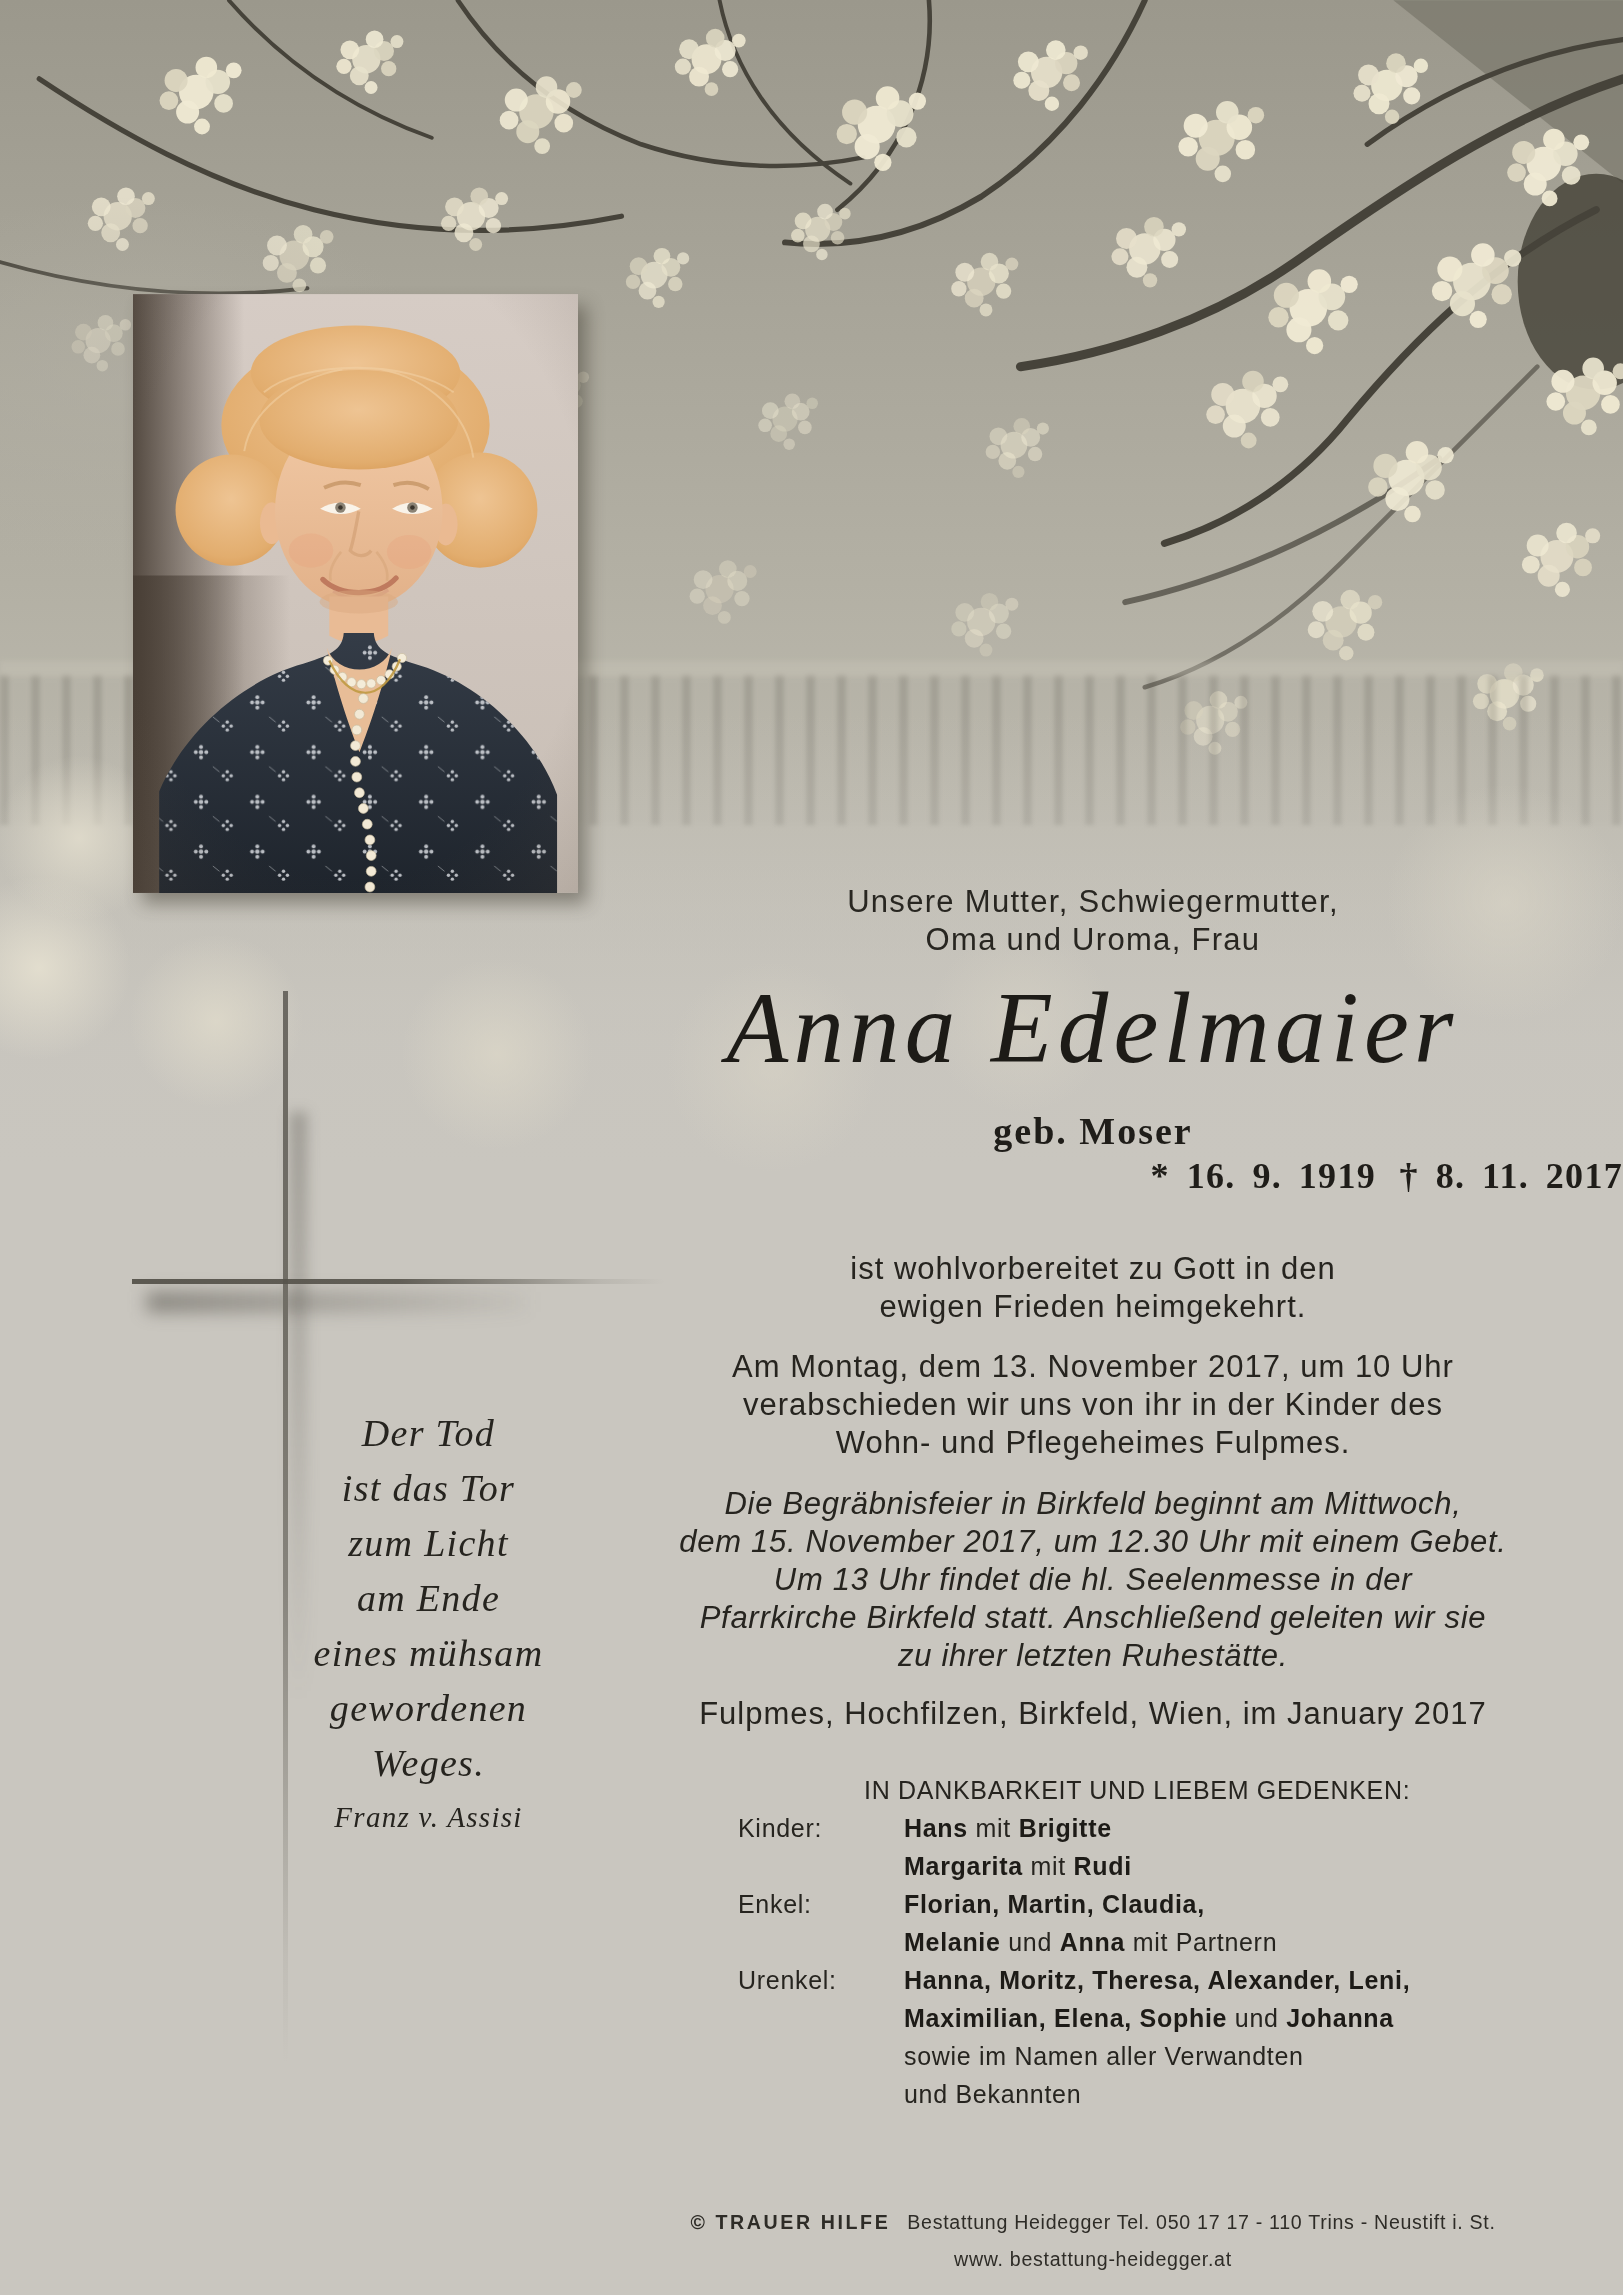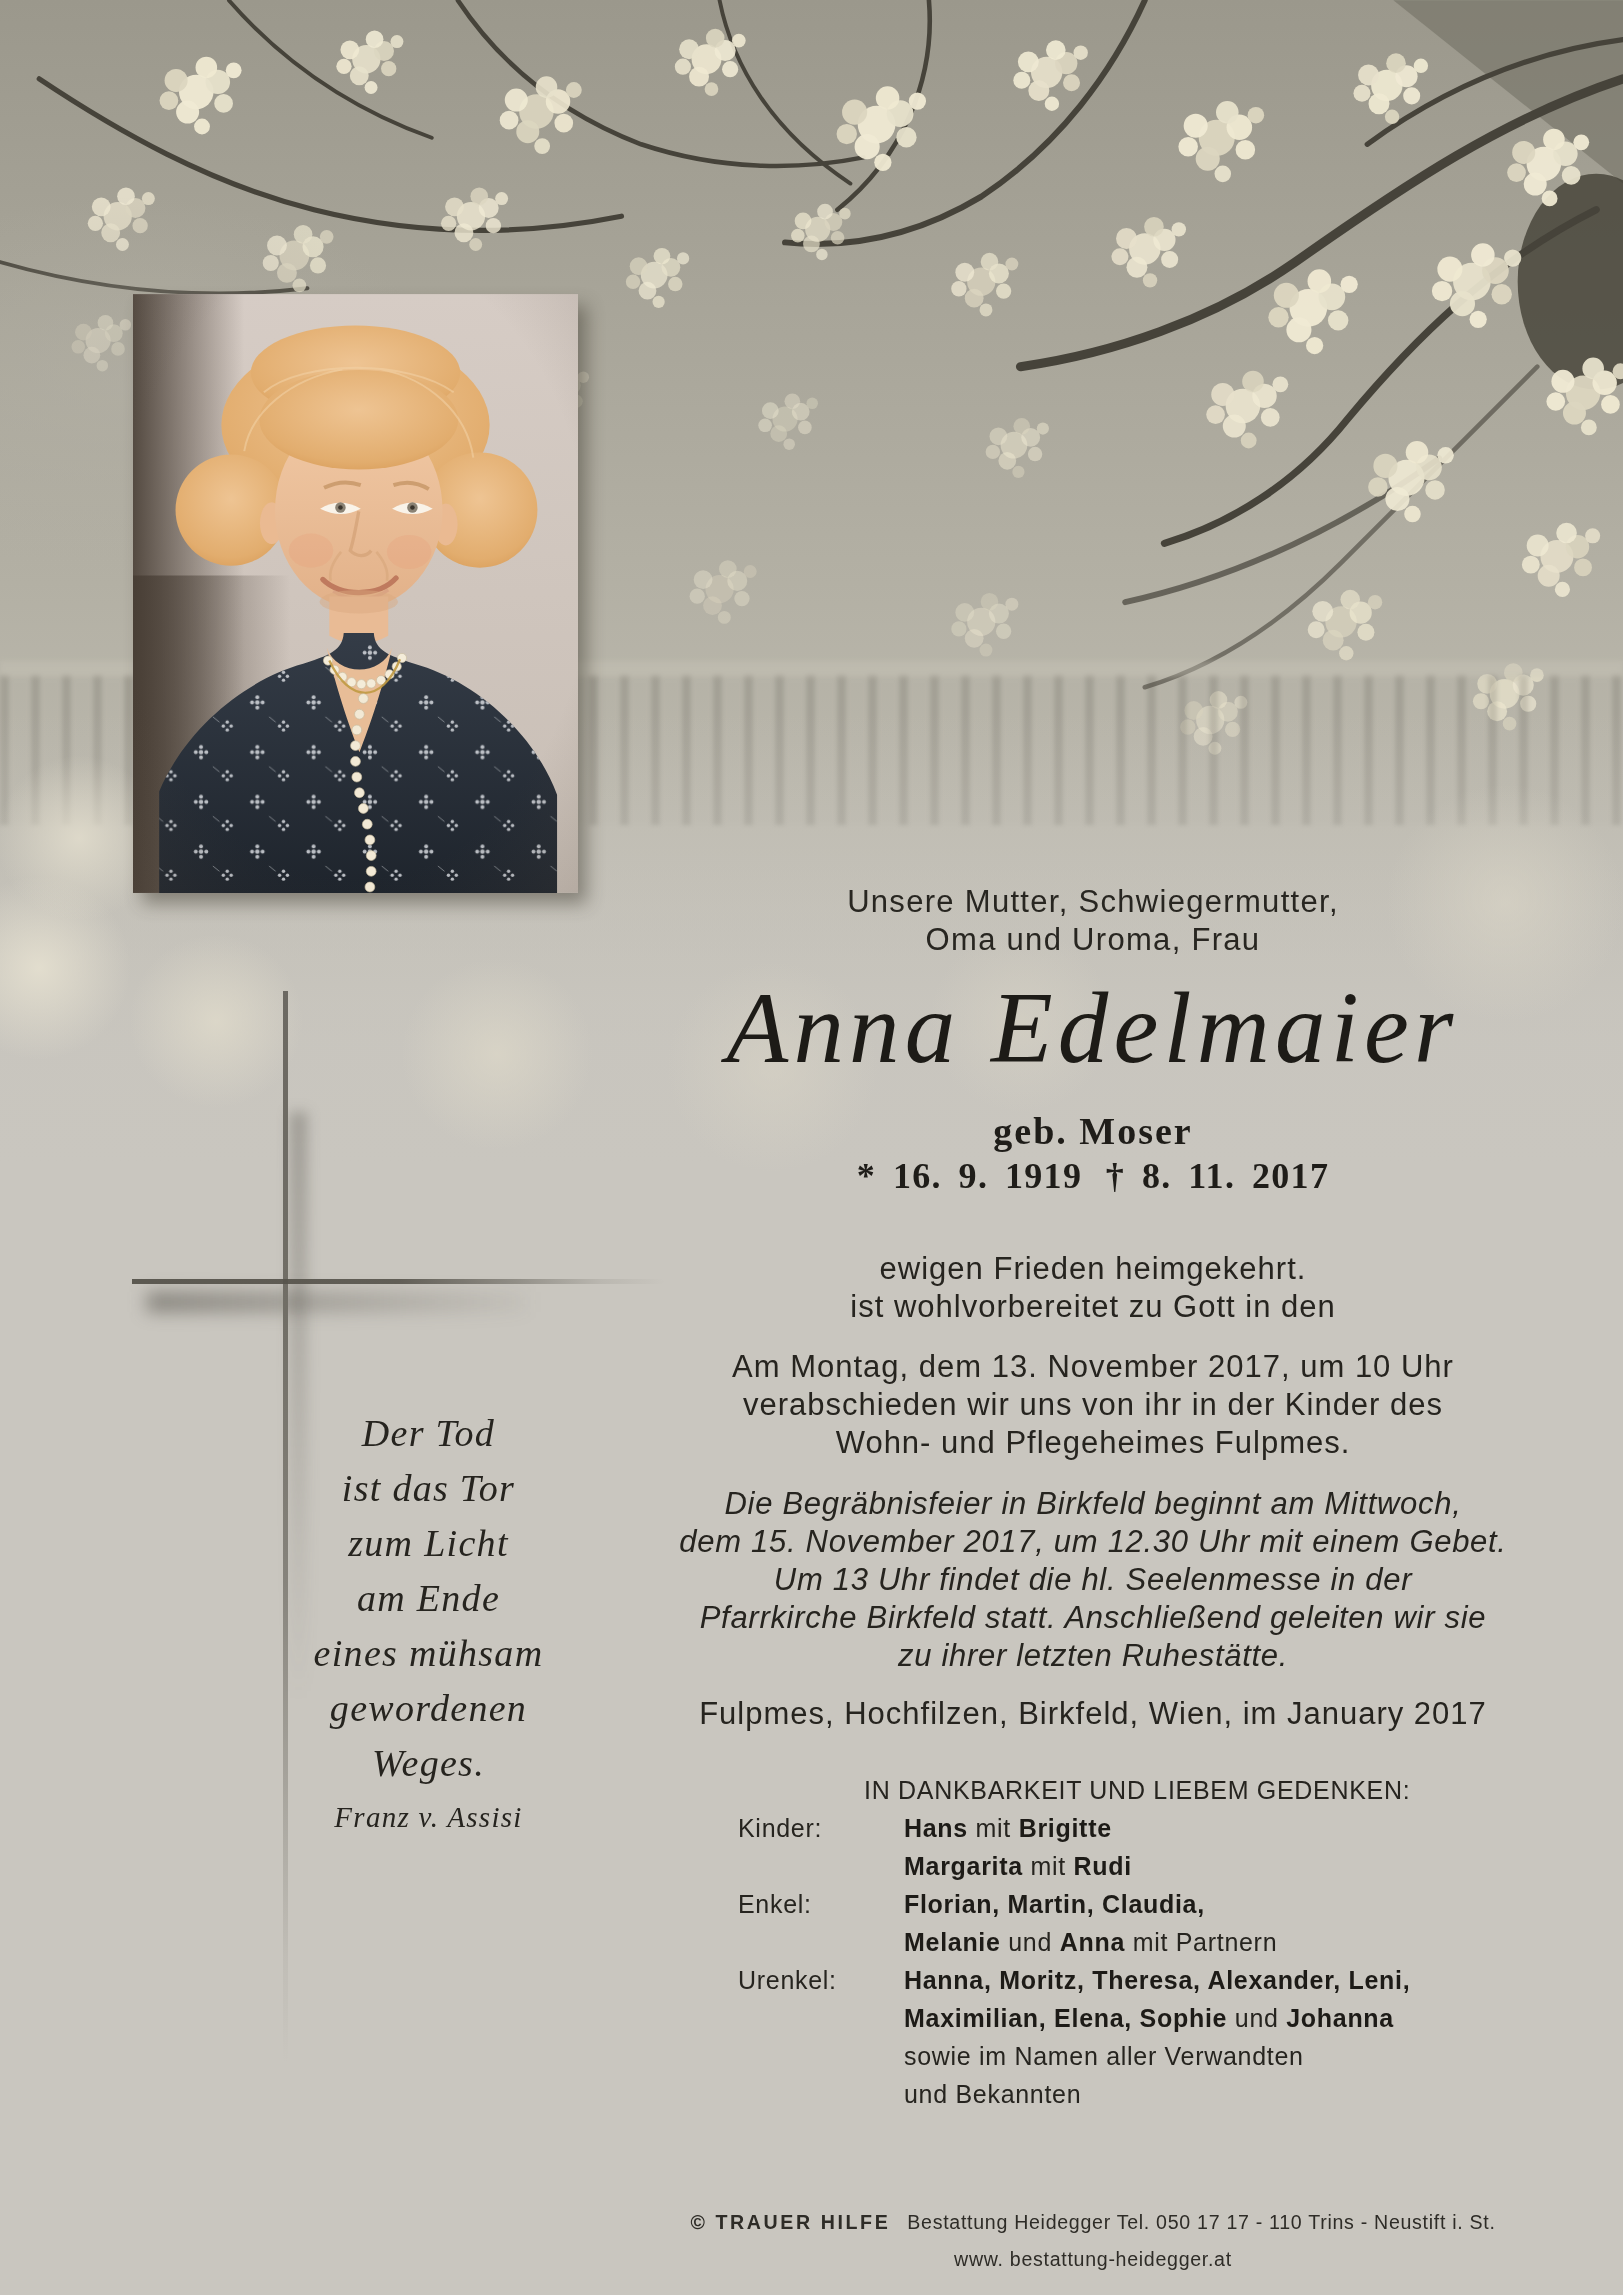--- a/index.html
+++ b/index.html
@@ -50,21 +50,21 @@
 
   
   .header-lines{position:absolute;left:563px;top:883px;width:1060px;text-align:center;
     font-size:31px;line-height:38px;letter-spacing:1.3px;color:#282621;}
   .name{position:absolute;left:458px;top:963px;width:1269px;text-align:center;
     font-family:"Liberation Serif","DejaVu Serif",serif;font-style:italic;
     font-size:101px;line-height:131px;letter-spacing:5.2px;color:#1d1b17;}
   .maiden{position:absolute;left:563px;top:1110px;width:1060px;text-align:center;
     font-family:"Liberation Serif","DejaVu Serif",serif;font-weight:bold;
     font-size:38px;line-height:43px;letter-spacing:2px;color:#1f1d19;}
-  .dates{position:absolute;left:563px;top:1155px;width:1060px;text-align:center;
+  .dates{position:absolute;left:563px;top:1155px;width:1060px;text-align:right;
     font-family:"Liberation Serif","DejaVu Serif",serif;font-weight:bold;
     font-size:36px;line-height:42px;letter-spacing:1.3px;word-spacing:6.5px;color:#1f1d19;}
   .dates .death{margin-left:23.6px;}
 
   .announce{position:absolute;left:563px;top:1250px;width:1060px;text-align:center;
     font-size:31px;line-height:38px;letter-spacing:1px;color:#26241f;}
   .para{margin-bottom:21.6px;}
   .para.italic{font-style:italic;letter-spacing:0.7px;margin-bottom:19.6px;}
   .para:nth-child(2){margin-bottom:23.6px;}
   .place-line{margin-top:0;}
@@ -556,22 +556,22 @@
 
   <div class="name">Anna Edelmaier</div>
   <div class="maiden">geb. Moser</div>
   <div class="dates">
     <span class="birth">* 16. 9. 1919</span><span class="death">† 8. 11. 2017</span>
   </div>
 
   <div class="announce">
     <div id="paras">
         <div class="para">
+          <div>ist wohlvorbereitet zu Gott in den</div>
           <div>ewigen Frieden heimgekehrt.</div>
-          <div>ist wohlvorbereitet zu Gott in den</div>
         </div>
         <div class="para">
           <div>Am Montag, dem 13. November 2017, um 10 Uhr</div>
           <div>verabschieden wir uns von ihr in der Kinder des</div>
           <div>Wohn- und Pflegeheimes Fulpmes.</div>
         </div>
         <div class="para italic">
           <div>Die Begräbnisfeier in Birkfeld beginnt am Mittwoch,</div>
           <div>dem 15. November 2017, um 12.30 Uhr mit einem Gebet.</div>
           <div>Um 13 Uhr findet die hl. Seelenmesse in der</div>

